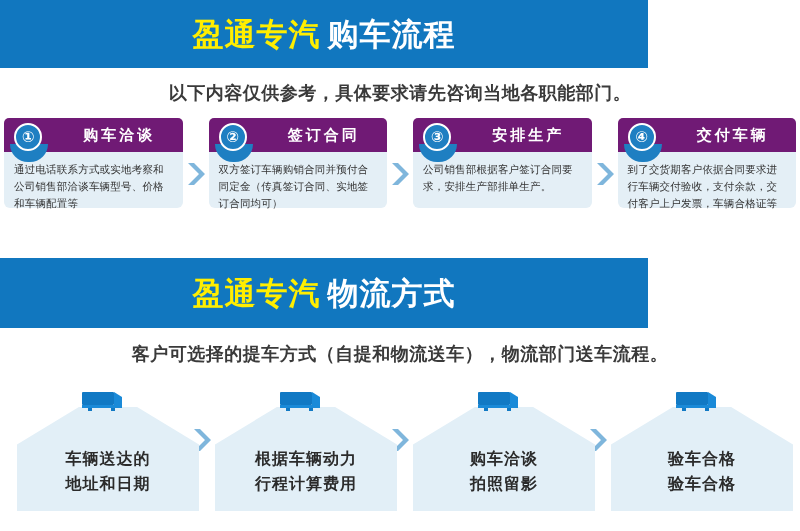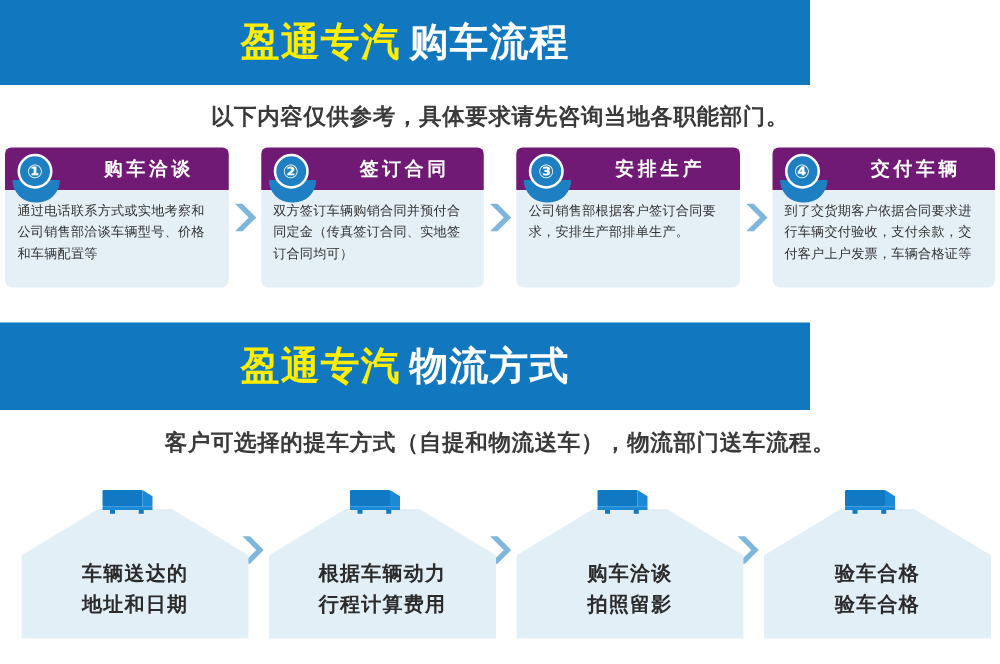--- a/index.html
+++ b/index.html
@@ -57,21 +57,21 @@
   .step-head::after {
     
     content:""; position:absolute; left:0; bottom:-6px;
     width:100%; height:6px; background:transparent;
   }
   .step-title {
     color:#ffffff; font-size:15px; font-weight:bold;
     letter-spacing:3px; margin-left:13px; white-space:nowrap;
   }
   .step-body {
-    height:78px; background:#e4eff6;
+    height:56px; background:#e4eff6;
     border-radius:0 0 6px 6px;
     padding:9px 10px 0 10px;
     font-size:10.5px; line-height:1.62; color:#333333;
     letter-spacing:0.2px;
   }
   
   .badge-dip {
     position:absolute; left:6px; top:26px;
     width:38px; height:18px; background:#1e7fc2;
     border-radius:0 0 19px 19px;

